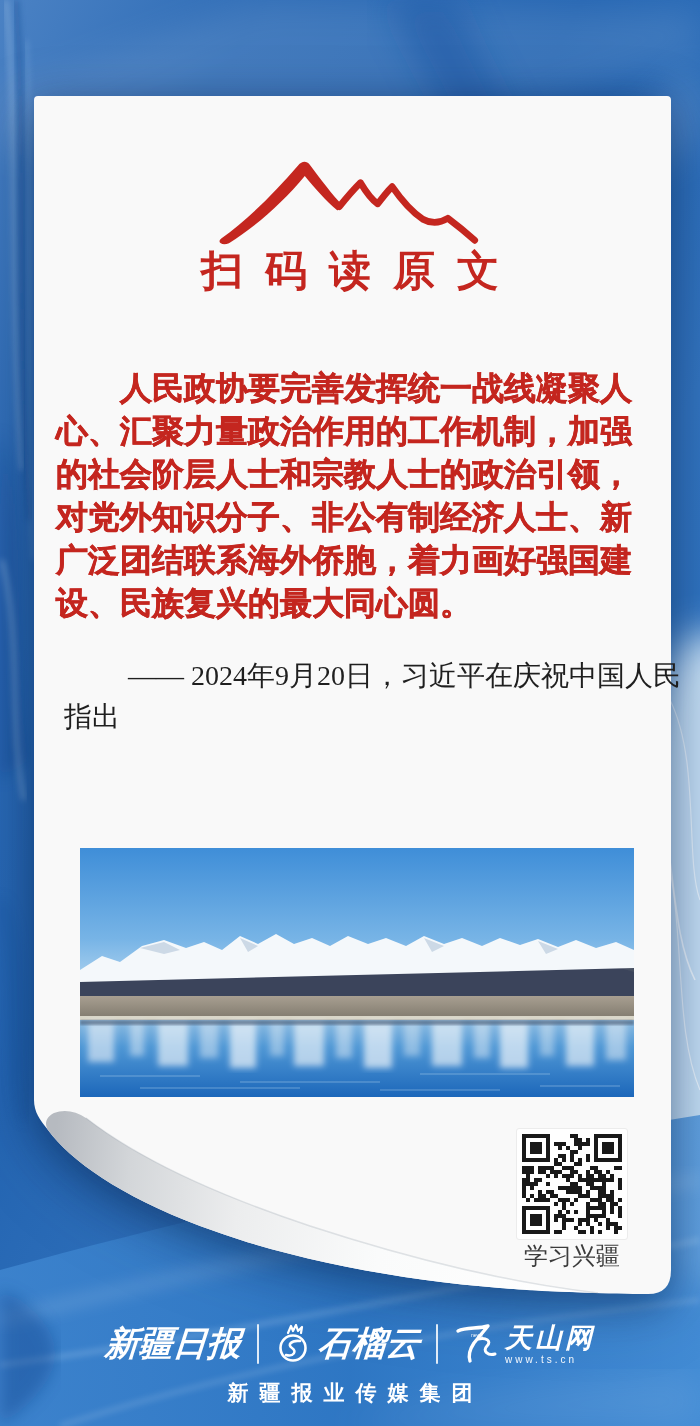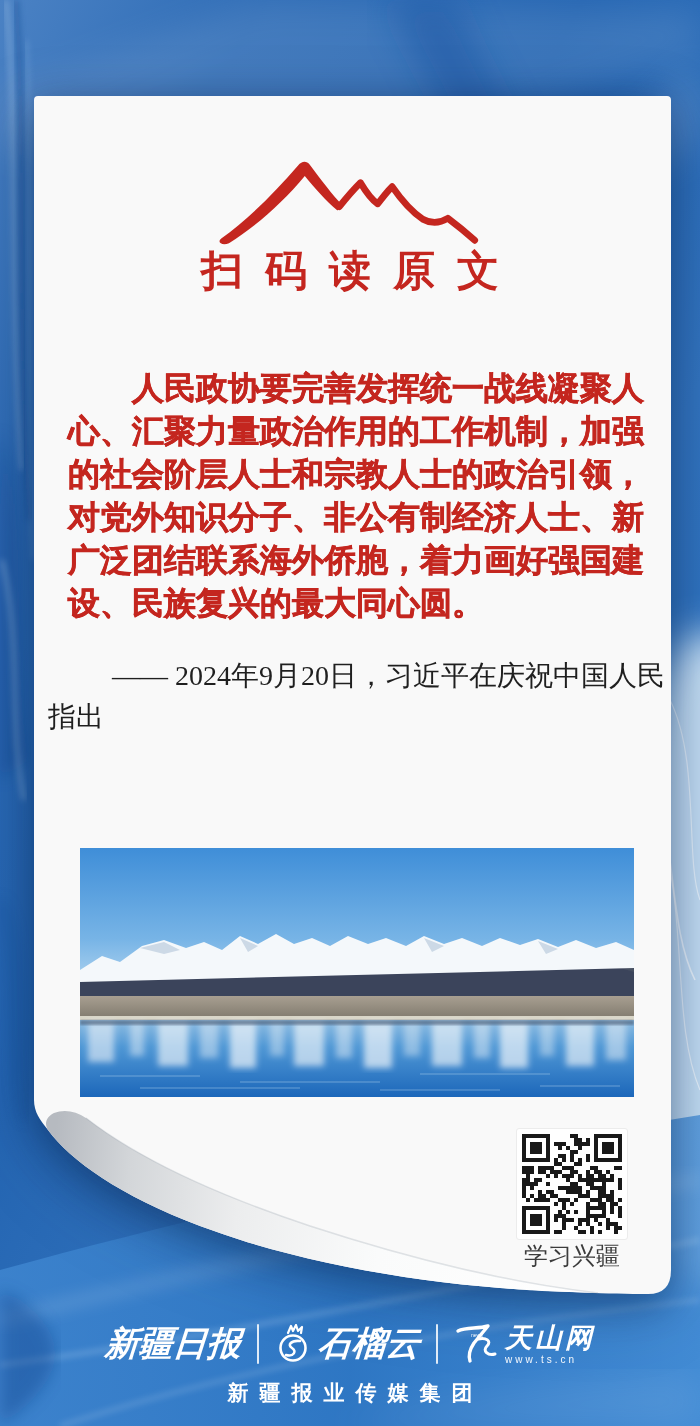--- a/index.html
+++ b/index.html
@@ -23,31 +23,31 @@
   
   .logo-mountain{left:210px;top:152px;width:276px;height:96px;}
   .logo-title{
     left:0;top:243px;width:700px;text-align:center;
     font-family:"DejaVu Serif","Liberation Serif",serif;
     font-size:42px;font-weight:bold;color:#c4261f;
     letter-spacing:22px;text-indent:22px;
   }
 
   
-  .quote{left:68px;top:367px;width:582px;}
+  .quote{left:56px;top:367px;width:582px;}
   .q-line{
     font-size:32px;line-height:43px;font-weight:bold;color:#c4261f;
     font-family:"Liberation Sans",sans-serif;
     white-space:nowrap;letter-spacing:0;
     -webkit-text-stroke:.6px #c4261f;
   }
   .q-first{text-indent:64px;}
 
   
-  .attr{left:48px;top:655px;width:582px;}
+  .attr{left:64px;top:655px;width:582px;}
   .a-line{
     font-family:"Liberation Serif","DejaVu Serif",serif;
     font-size:28px;line-height:41px;color:#1f1f1f;white-space:nowrap;
   }
   .a-first{text-indent:64px;}
 
   
   .photo{left:80px;top:848px;width:554px;height:249px;overflow:hidden;}
   .photo svg{display:block;}
 

